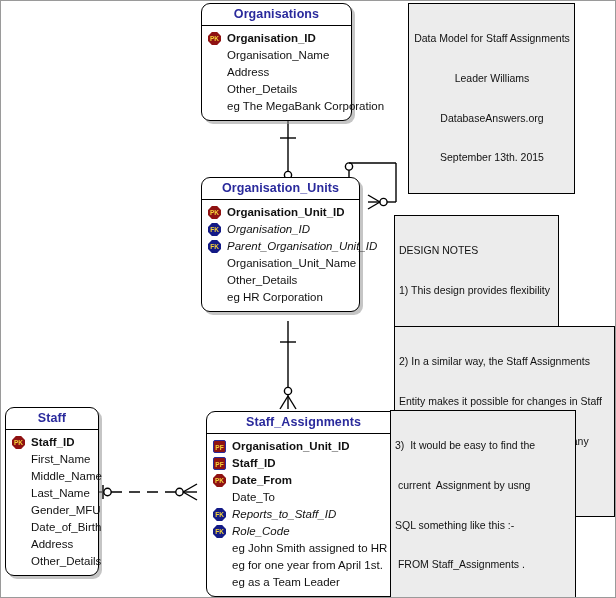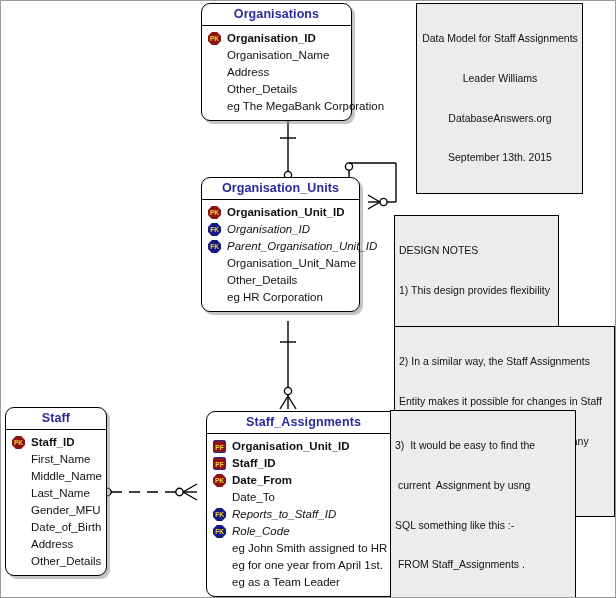--- a/index.html
+++ b/index.html
@@ -103,21 +103,21 @@
     background: #ececec;
     border: 1px solid #000000;
     box-sizing: border-box;
     font-size: 10.5px;
     color: #111111;
     line-height: 13.2px;
     padding: 2px 3px 2px 4px;
     z-index: 6;
     white-space: pre;
   }
-  .note.center { text-align: center; margin-left: 8px; }
+  .note.center { text-align: center; }
   .note div { white-space: pre; }
 
   
   .conn {
     position: absolute;
     z-index: 2;
   }
   .conn svg { display: block; overflow: visible; }
 </style>
 </head>
@@ -281,21 +281,21 @@
         <span class="key-slot"></span>
         <span class="aname">Other_Details</span>
       </div>
       <div class="attr plain">
         <span class="key-slot"></span>
         <span class="aname">eg HR Corporation</span>
       </div>
     </div>
   </div>
 
-  <div class="entity" style="left:4px; top:406px; width:102px;">
+  <div class="entity" style="left:4px; top:406px; width:94px;">
     <div class="entity-title">Staff</div>
     <div class="entity-body">
       <div class="attr pk">
         <span class="key-slot">
             <span class="badge pk-badge">PK</span>
           </span>
         <span class="aname">Staff_ID</span>
       </div>
       <div class="attr plain">
         <span class="key-slot"></span>

